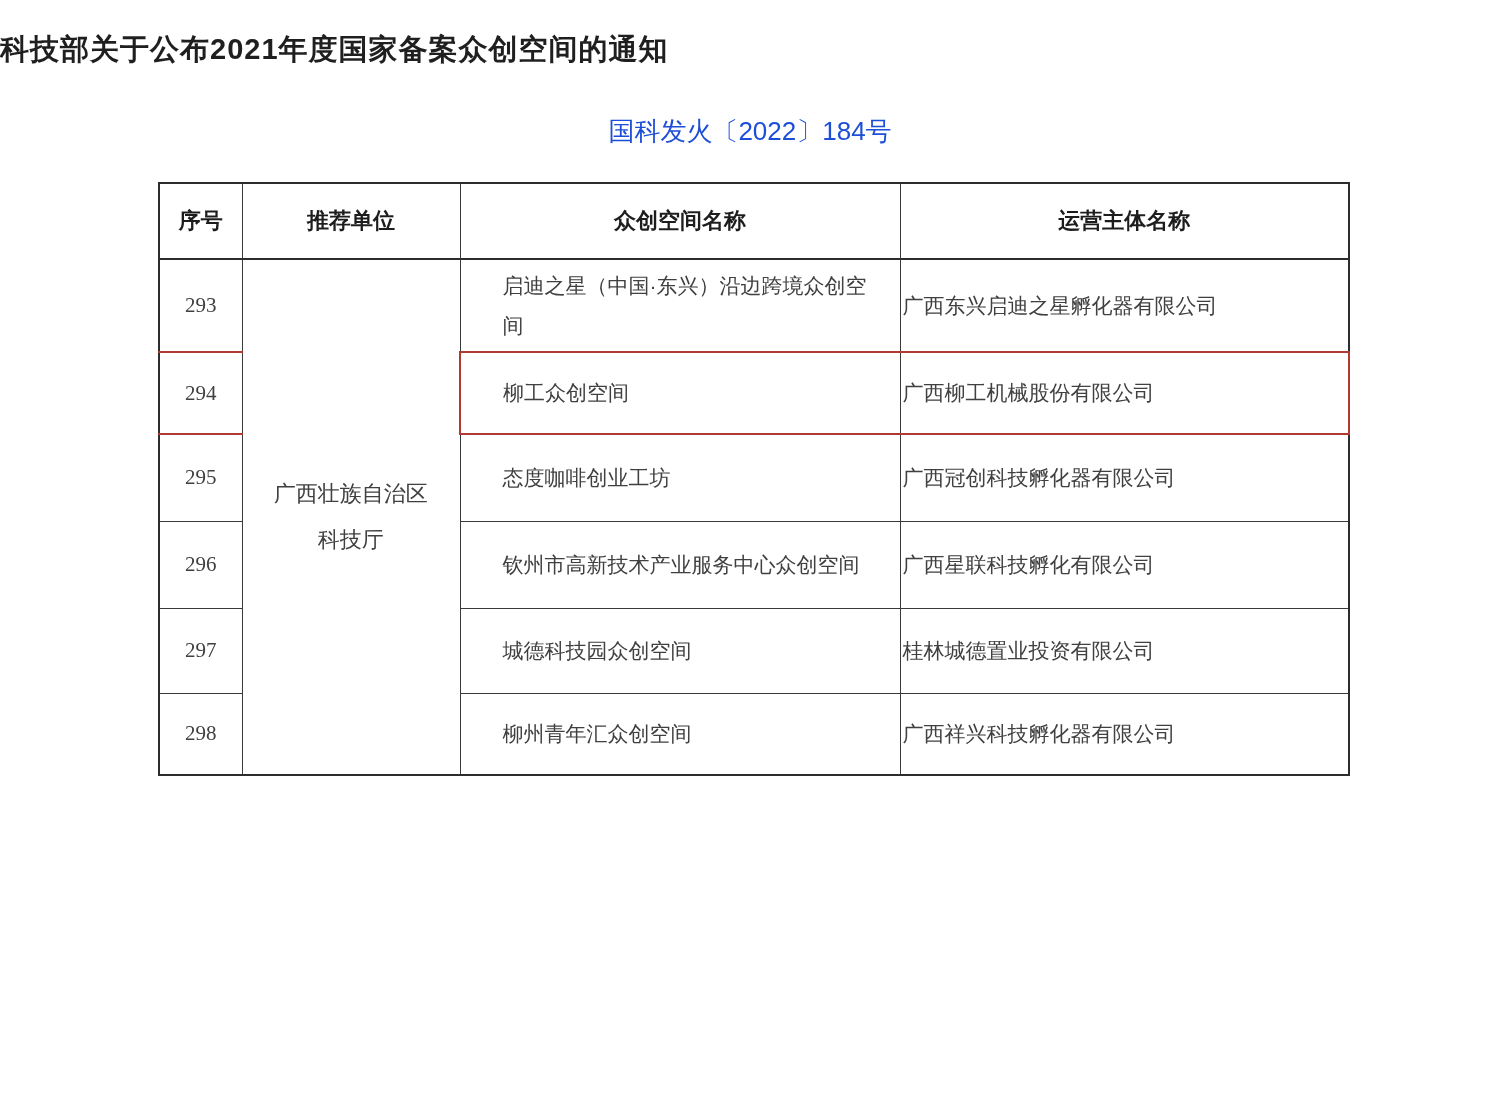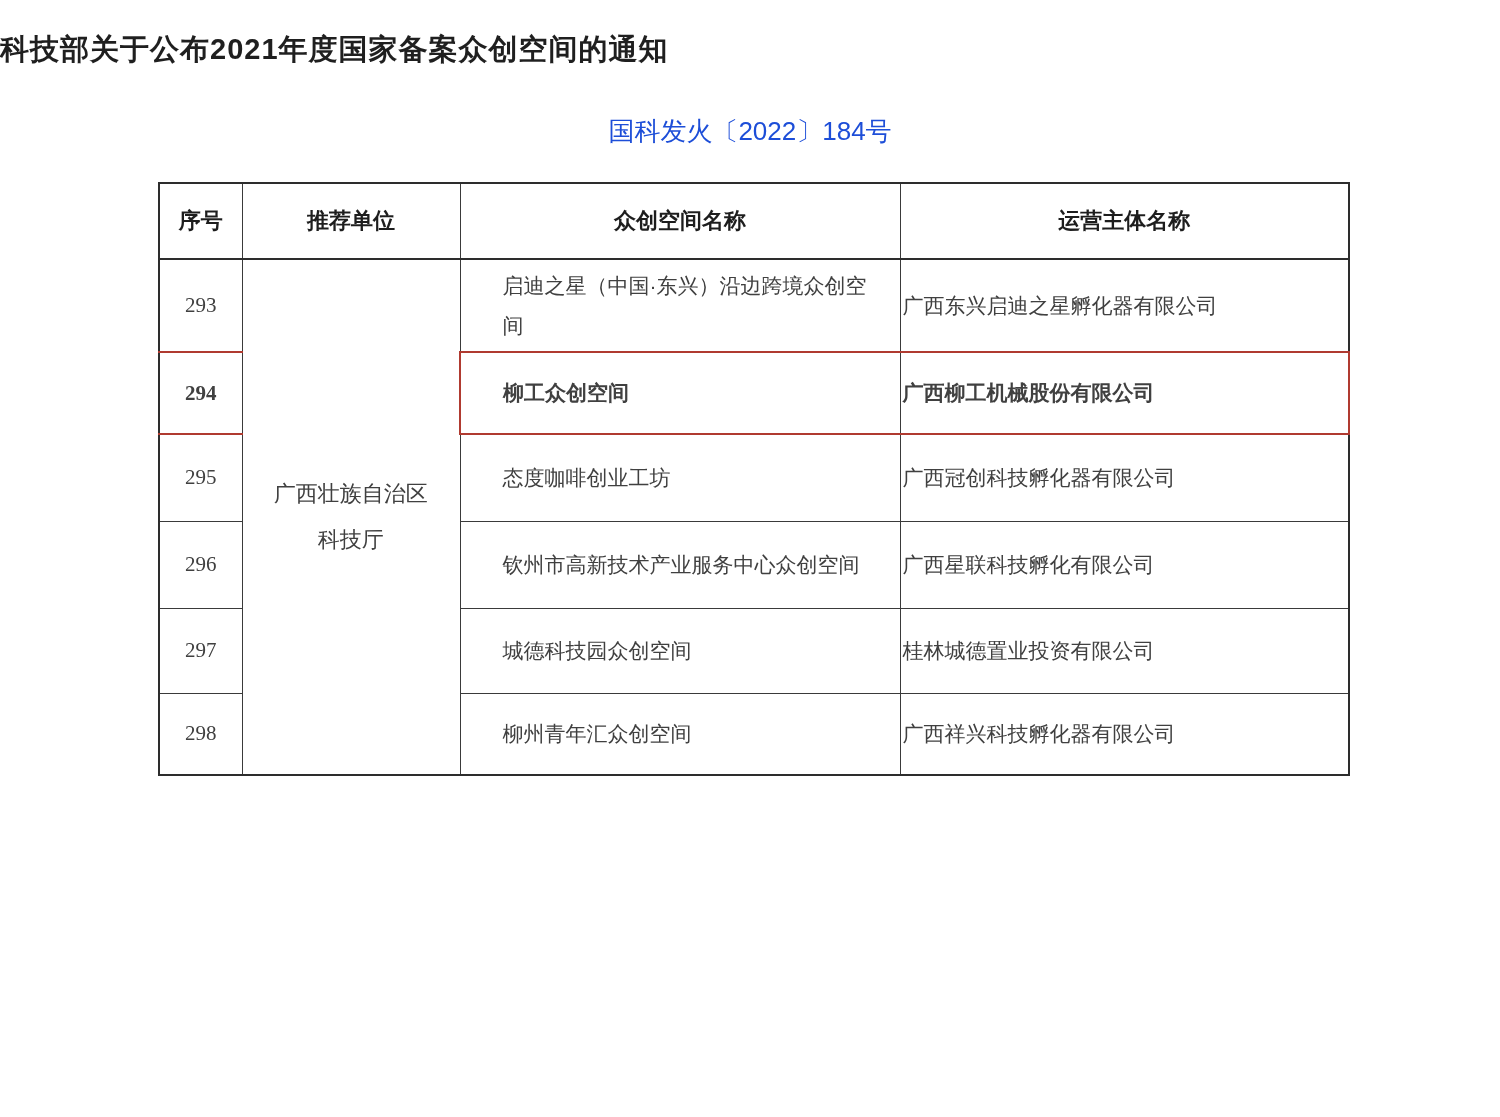--- a/index.html
+++ b/index.html
@@ -71,21 +71,21 @@
     font-size: 22px;
   }
   td.cell-space { padding-left: 42px; padding-right: 22px; line-height: 40px; }
   td.cell-op { padding-left: 2px; padding-right: 10px; line-height: 40px; }
   tbody tr:nth-child(1) { height: 93px; }
   tbody tr:nth-child(2) { height: 82px; }
   tbody tr:nth-child(3) { height: 87px; }
   tbody tr:nth-child(4) { height: 87px; }
   tbody tr:nth-child(5) { height: 85px; }
   tbody tr:nth-child(6) { height: 82px; }
-  tr.highlighted td { border-top: 2px solid var(--hl, #b03a30); border-bottom: 2px solid var(--hl, #b03a30); font-weight: bold; }
+  tr.highlighted td { border-top: 2px solid var(--hl, #b03a30); border-bottom: 2px solid var(--hl, #b03a30); }
   tr.highlighted td.cell-space { border-left: 2px solid var(--hl, #b03a30); }
   tr.highlighted td.cell-op { border-right: 2px solid var(--hl, #b03a30); }
 </style>
 </head>
 <body>
 
 <div class="page">
 
   <h1 class="doc-title">科技部关于公布2021年度国家备案众创空间的通知</h1>
 

